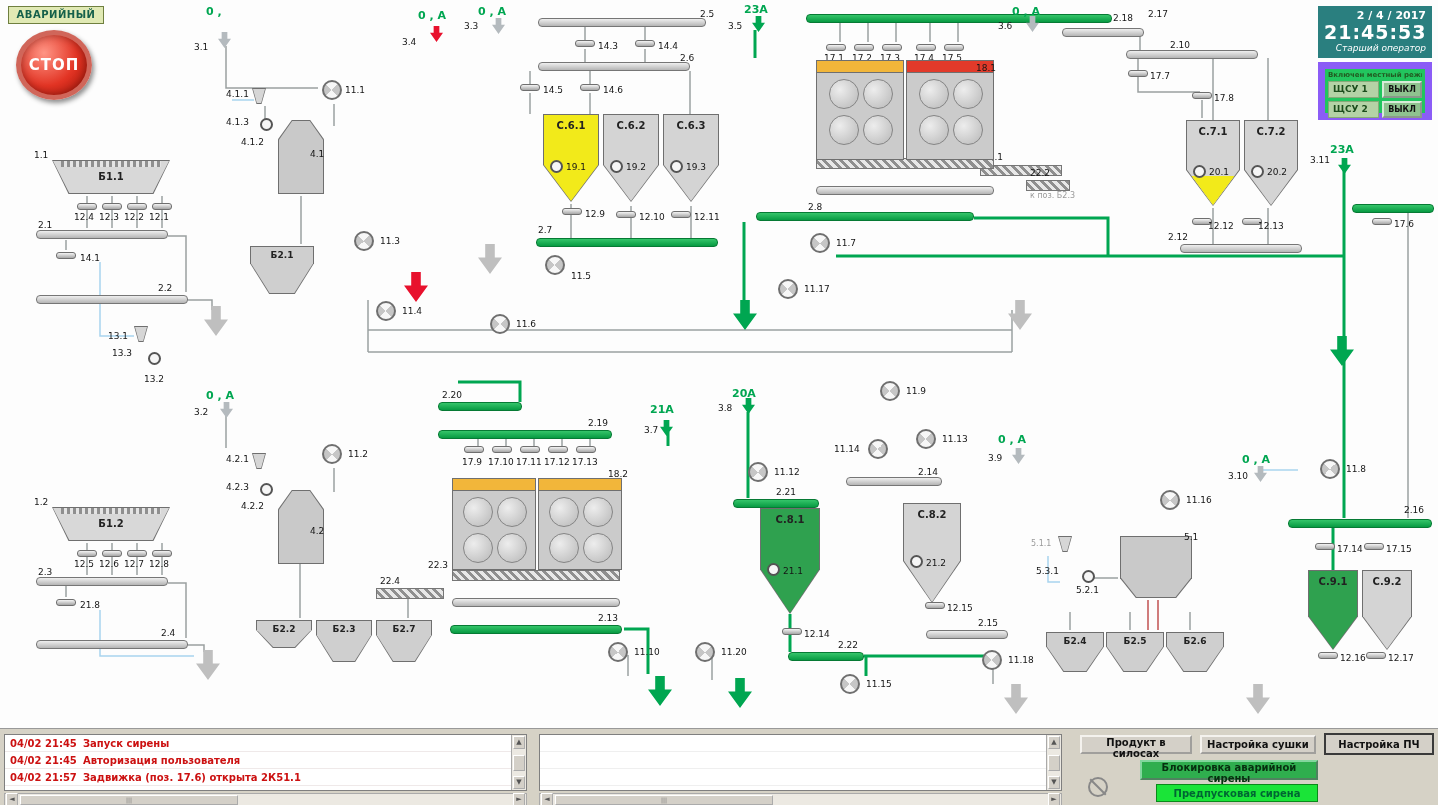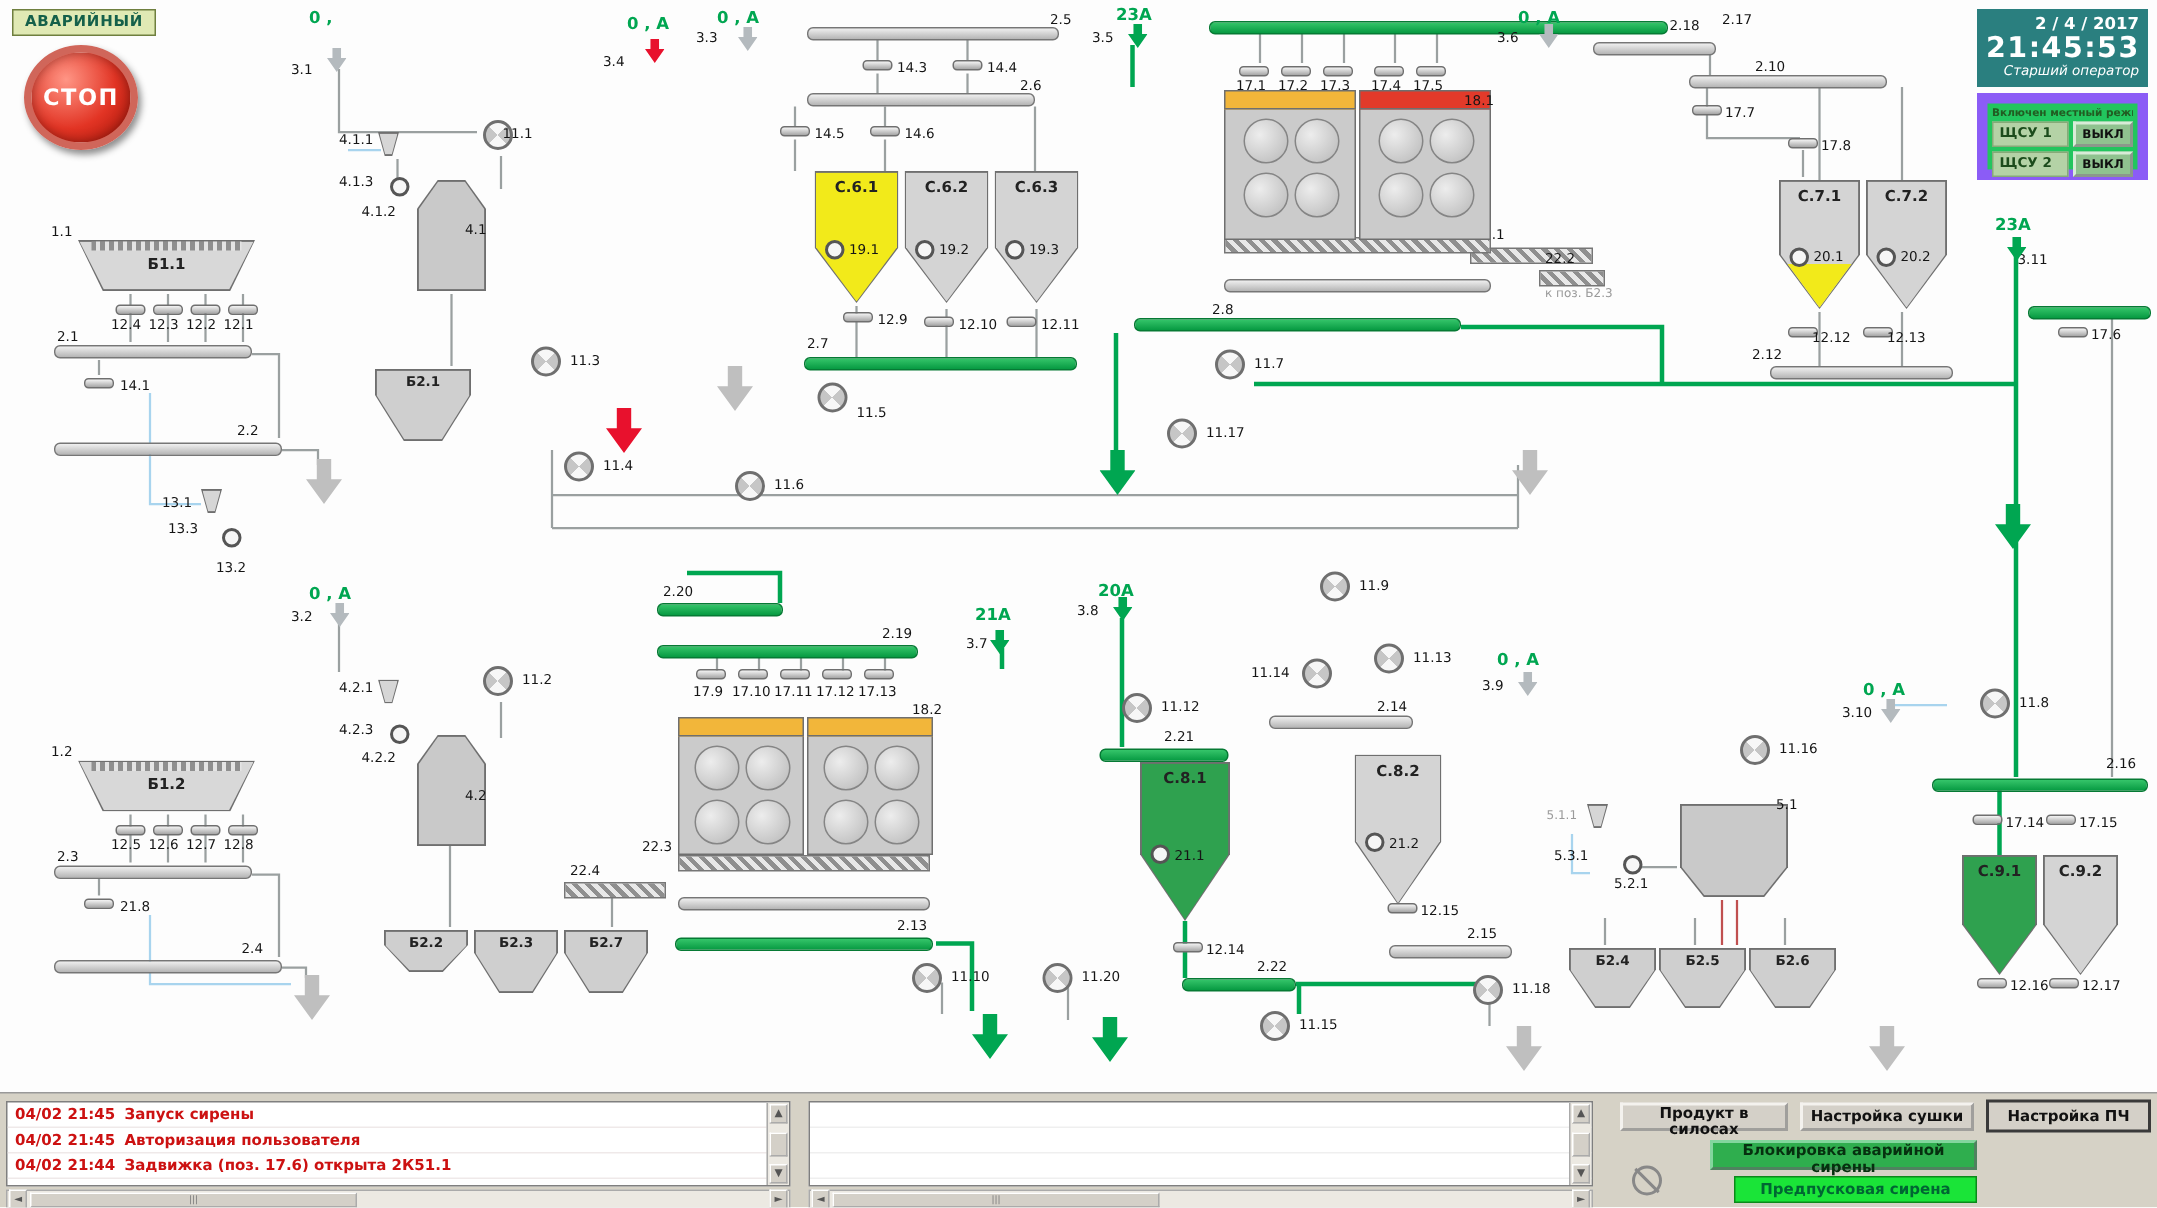--- a/index.html
+++ b/index.html
@@ -209,21 +209,21 @@
       <div class="dlabel" style="left: 1030px; top: 169px;">22.2</div>
       <div class="conv hatch" style="left: 452px; top: 570px; width: 168px;"></div>
       <div class="dlabel" style="left: 428px; top: 561px;">22.3</div>
       <div class="conv hatch" style="left: 376px; top: 588px; width: 68px;"></div>
       <div class="dlabel" style="left: 380px; top: 577px;">22.4</div>
       <div class="conv hatch" style="left: 816px; top: 158px; width: 178px;"></div>
       <div class="conv" style="left: 816px; top: 186px; width: 178px;"></div>
       <div class="conv" style="left: 452px; top: 598px; width: 168px;"></div>
       <div class="conv on" style="left: 1352px; top: 204px; width: 82px;"></div>
       <div class="valve" style="left: 322px; top: 80px;"></div>
-      <div class="dlabel" style="left: 335px; top: 86px;">11.1</div>
+      <div class="dlabel" style="left: 345px; top: 86px;">11.1</div>
       <div class="valve" style="left: 354px; top: 231px;"></div>
       <div class="dlabel" style="left: 380px; top: 237px;">11.3</div>
       <div class="valve" style="left: 376px; top: 301px;"></div>
       <div class="dlabel" style="left: 402px; top: 307px;">11.4</div>
       <div class="valve" style="left: 545px; top: 255px;"></div>
       <div class="dlabel" style="left: 571px; top: 261px; margin-top: 11px;">11.5</div>
       <div class="valve" style="left: 490px; top: 314px;"></div>
       <div class="dlabel" style="left: 516px; top: 320px;">11.6</div>
       <div class="valve" style="left: 810px; top: 233px;"></div>
       <div class="dlabel" style="left: 836px; top: 239px;">11.7</div>
@@ -336,21 +336,21 @@
       <div class="dlabel green" style="left: 478px; top: 6px;">0 , А</div>
       <div class="dlabel" style="left: 464px; top: 22px;">3.3</div>
       <div class="tagarrow gray" style="left: 492px; top: 18px;"></div>
       <div class="dlabel green" style="left: 744px; top: 4px;">23А</div>
       <div class="dlabel" style="left: 728px; top: 22px;">3.5</div>
       <div class="tagarrow green" style="left: 752px; top: 16px;"></div>
       <div class="dlabel green" style="left: 1012px; top: 6px;">0 , А</div>
       <div class="dlabel" style="left: 998px; top: 22px;">3.6</div>
       <div class="tagarrow gray" style="left: 1026px; top: 16px;"></div>
       <div class="dlabel green" style="left: 1330px; top: 144px;">23А</div>
-      <div class="dlabel" style="left: 1310px; top: 170px; margin-left: 35px;">3.11</div>
+      <div class="dlabel" style="left: 1310px; top: 156px;">3.11</div>
       <div class="tagarrow green" style="left: 1338px; top: 158px;"></div>
       <div class="dlabel green" style="left: 206px; top: 390px;">0 , А</div>
       <div class="dlabel" style="left: 194px; top: 408px;">3.2</div>
       <div class="tagarrow gray" style="left: 220px; top: 402px;"></div>
       <div class="dlabel green" style="left: 650px; top: 404px;">21А</div>
       <div class="dlabel" style="left: 644px; top: 426px;">3.7</div>
       <div class="tagarrow green" style="left: 660px; top: 420px;"></div>
       <div class="dlabel green" style="left: 732px; top: 388px;">20А</div>
       <div class="dlabel" style="left: 718px; top: 404px;">3.8</div>
       <div class="tagarrow green" style="left: 742px; top: 398px;"></div>
@@ -562,21 +562,21 @@
       <div id="logrows">
           <div class="logrow">
             <span class="ltime">04/02 21:45</span>
             <span class="ltext">Запуск сирены</span>
           </div>
           <div class="logrow">
             <span class="ltime">04/02 21:45</span>
             <span class="ltext">Авторизация пользователя</span>
           </div>
           <div class="logrow">
-            <span class="ltime">04/02 21:44</span>
+            <span class="ltime">04/02 21:57</span>
             <span class="ltext">Задвижка (поз. 17.6) открыта 2К51.1</span>
           </div>
         </div>
       <div class="vscroll">
         <span class="sar">▲</span>
         <div class="vthumb"></div>
         <span class="sar">▼</span>
       </div>
     </div>
     <div class="hscroll" style="left:4px">

